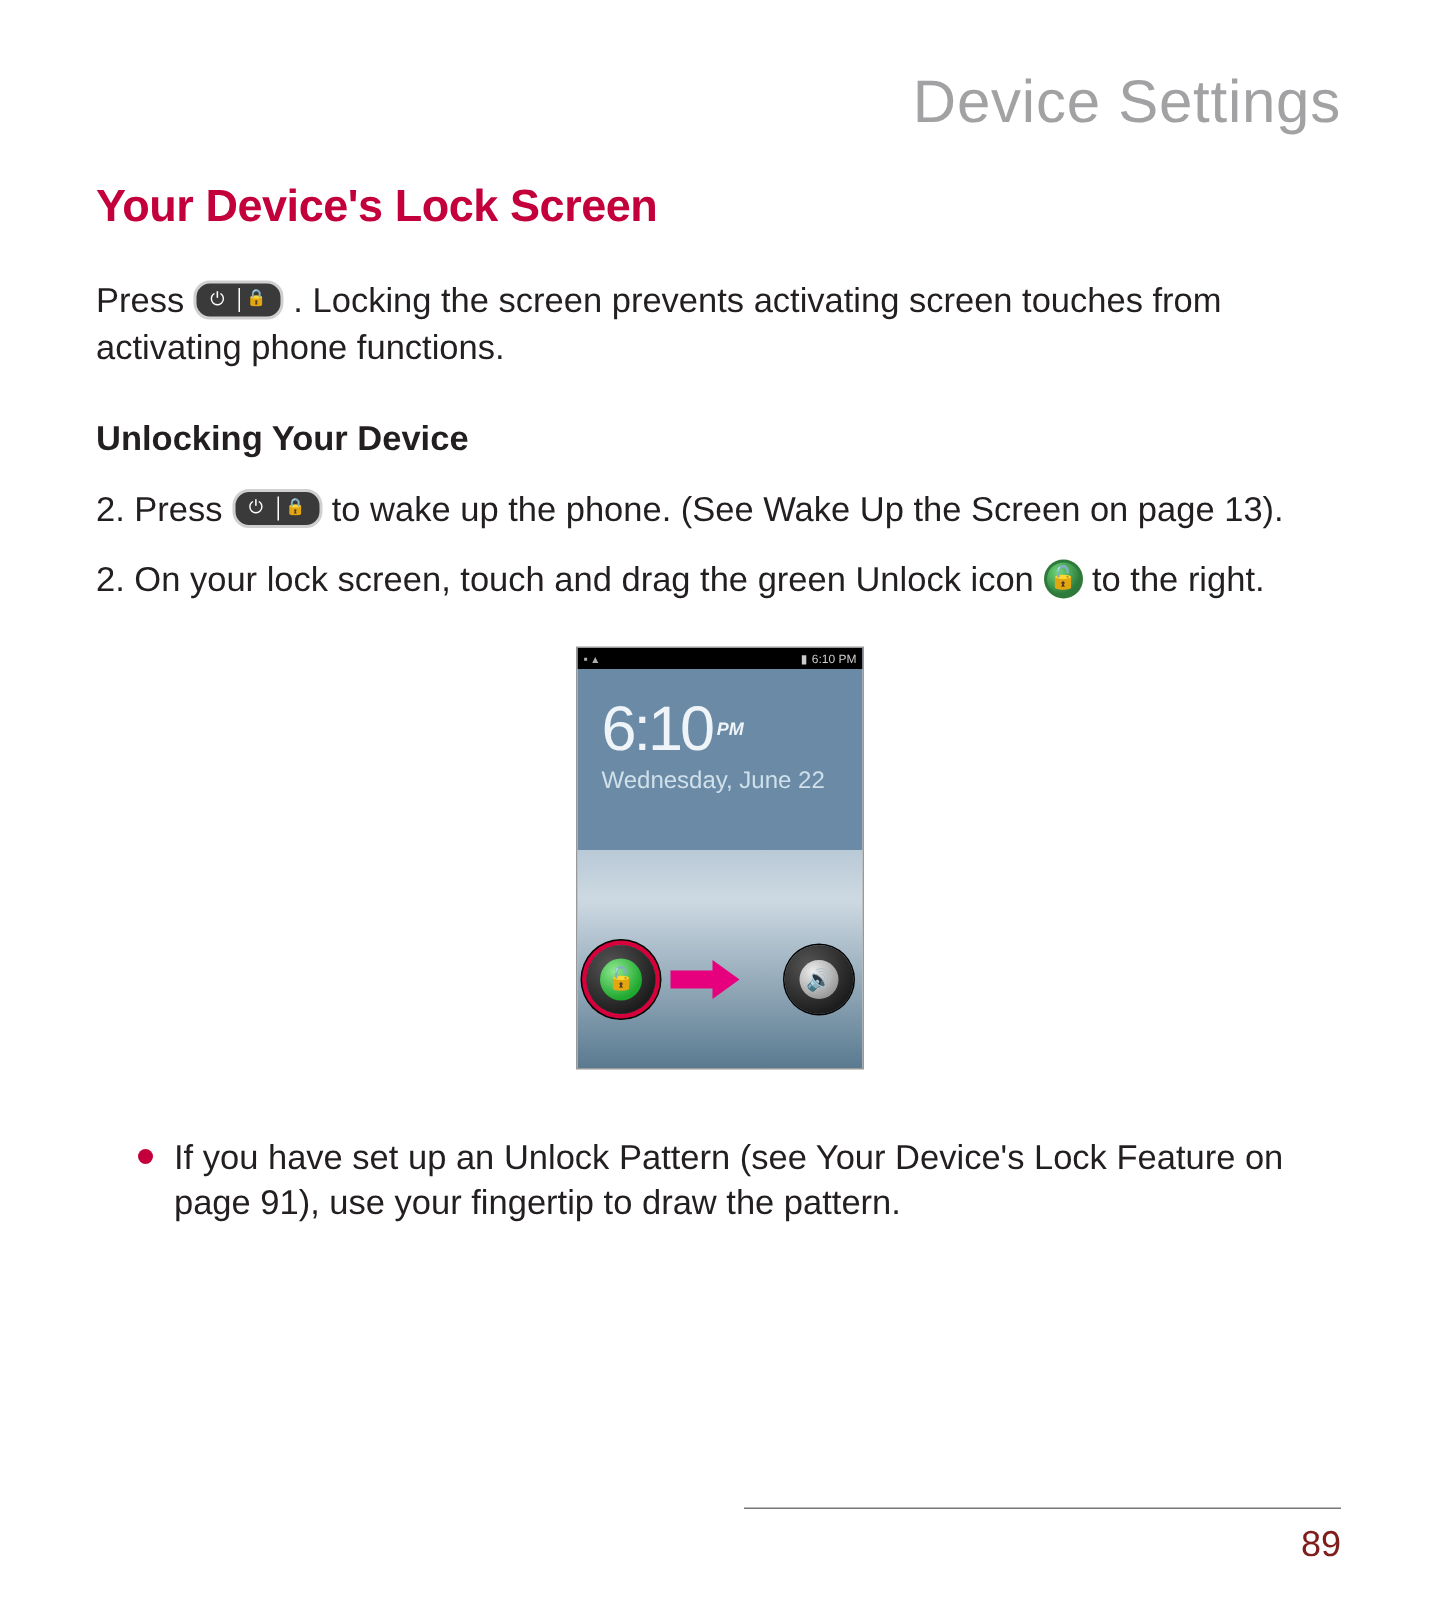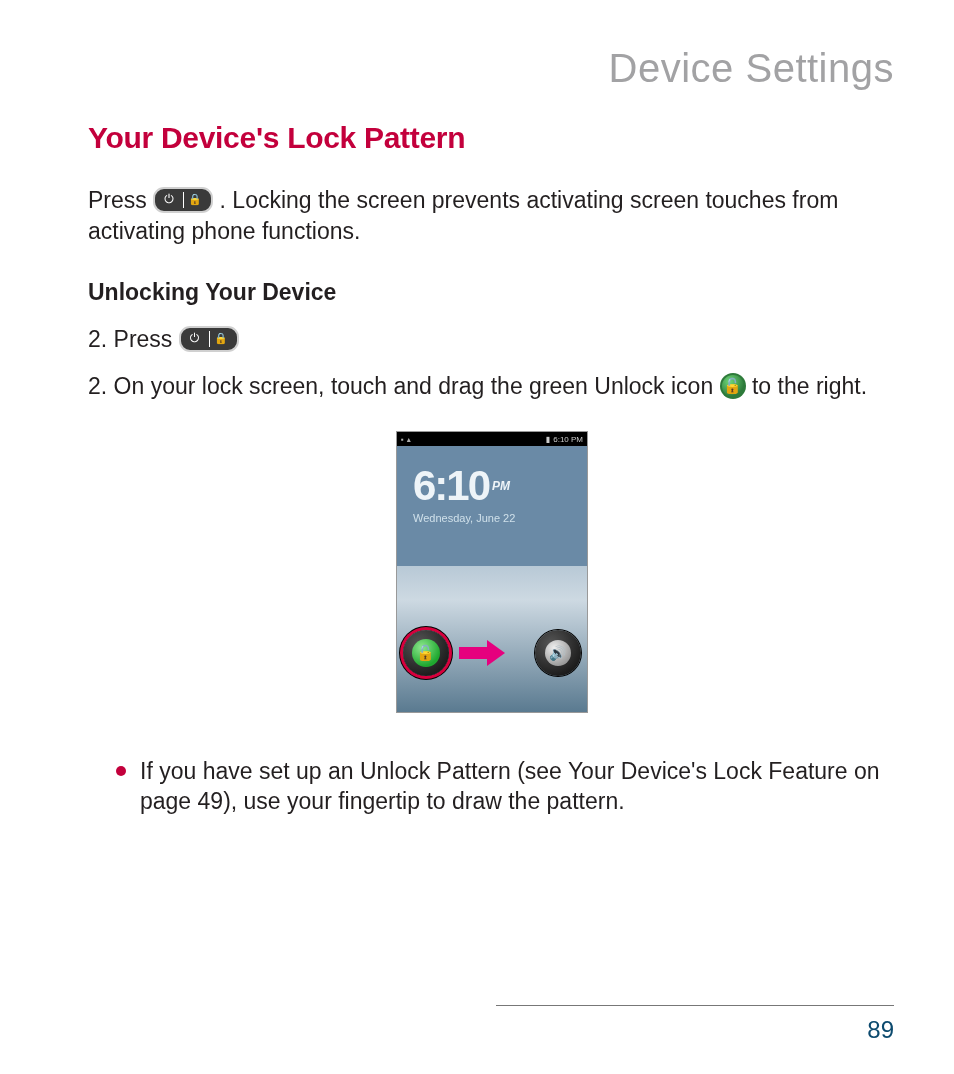--- a/index.html
+++ b/index.html
@@ -9,21 +9,21 @@
     height: 1074px;
     background: #ffffff;
     font-family: "Helvetica Neue", Arial, sans-serif;
     color: #231f20;
   }
   .page {
     position: relative;
     box-sizing: border-box;
     width: 954px;
     height: 1074px;
-    padding: 46px 60px 0 88px;
+    padding: 46px 60px 0 64px;
   }
   .chapter-title {
     font-size: 40px;
     font-weight: 300;
     color: #a2a2a4;
     text-align: right;
     letter-spacing: 0.5px;
     margin: 0 0 30px 0;
     font-stretch: condensed;
   }
@@ -142,33 +142,33 @@
   .statusbar .sb-right { display:flex; gap:3px; align-items:center; }
   .clock-big {
     position: absolute;
     top: 30px;
     left: 16px;
     color: #eef4f8;
     font-family: sans-serif;
   }
   .clock-time {
     font-size: 42px;
-    font-weight: 700;
+    font-weight: 400;
     letter-spacing: -2px;
     display: inline-block;
   }
   .clock-ampm {
     font-size: 12px;
     vertical-align: 10px;
     margin-left: 3px;
     font-weight: 700;
     font-style: italic;
   }
   .clock-date {
-    font-size: 11px;
+    font-size: 16px;
     color: #cfe0ea;
     margin-top: 2px;
   }
   .slider-row {
     position: absolute;
     bottom: 30px;
     left: 0; right: 0;
     height: 56px;
   }
   .slider-btn {
@@ -255,44 +255,45 @@
     text-align: right;
   }
   .footer-rule {
     border: none;
     border-top: 1px solid #777;
     width: 398px;
     margin: 0 0 10px auto;
   }
   .page-num {
     font-size: 24px;
-    color: #0c4a6e;
+    color: #7f1d1d;
     font-stretch: condensed;
   }
 </style>
 </head>
 <body>
 
 <div class="page">
 
   <div class="chapter-title">Device Settings</div>
 
-  <div class="section-title">Your Device's Lock Pattern</div>
+  <div class="section-title">Your Device's Lock Screen</div>
 
   <p class="para">
     <span>Press </span>
     <span class="power-key"><span class="sep"></span><span class="lock">🔒</span></span>
     <span> . Locking the screen prevents activating screen touches from activating phone functions.</span>
   </p>
 
   <div class="sub-heading">Unlocking Your Device</div>
 
   <p class="step">
     <span>2. Press </span>
     <span class="power-key"><span class="sep"></span><span class="lock">🔒</span></span>
+    <span> to wake up the phone. (See Wake Up the Screen on page 13).</span>
   </p>
 
   <p class="step step2">
     <span>2. On your lock screen, touch and drag the green Unlock icon </span>
     <span class="unlock-circle-inline"><span>🔓</span></span>
     <span> to the right.</span>
   </p>
 
   <div class="phone-wrap">
     <div class="phone">
@@ -320,21 +321,21 @@
         </div>
         <div class="slider-btn slider-right">
           <div class="inner">🔊</div>
         </div>
       </div>
     </div>
   </div>
 
   <div class="bullet-row">
     <div class="bullet-dot"></div>
-    <div class="bullet-text">If you have set up an Unlock Pattern (see Your Device's Lock Feature on page 49), use your fingertip to draw the pattern.</div>
+    <div class="bullet-text">If you have set up an Unlock Pattern (see Your Device's Lock Feature on page 91), use your fingertip to draw the pattern.</div>
   </div>
 
   <div class="footer">
     <hr class="footer-rule">
     <div class="page-num">89</div>
   </div>
 
 </div>
 
 </body></html>

